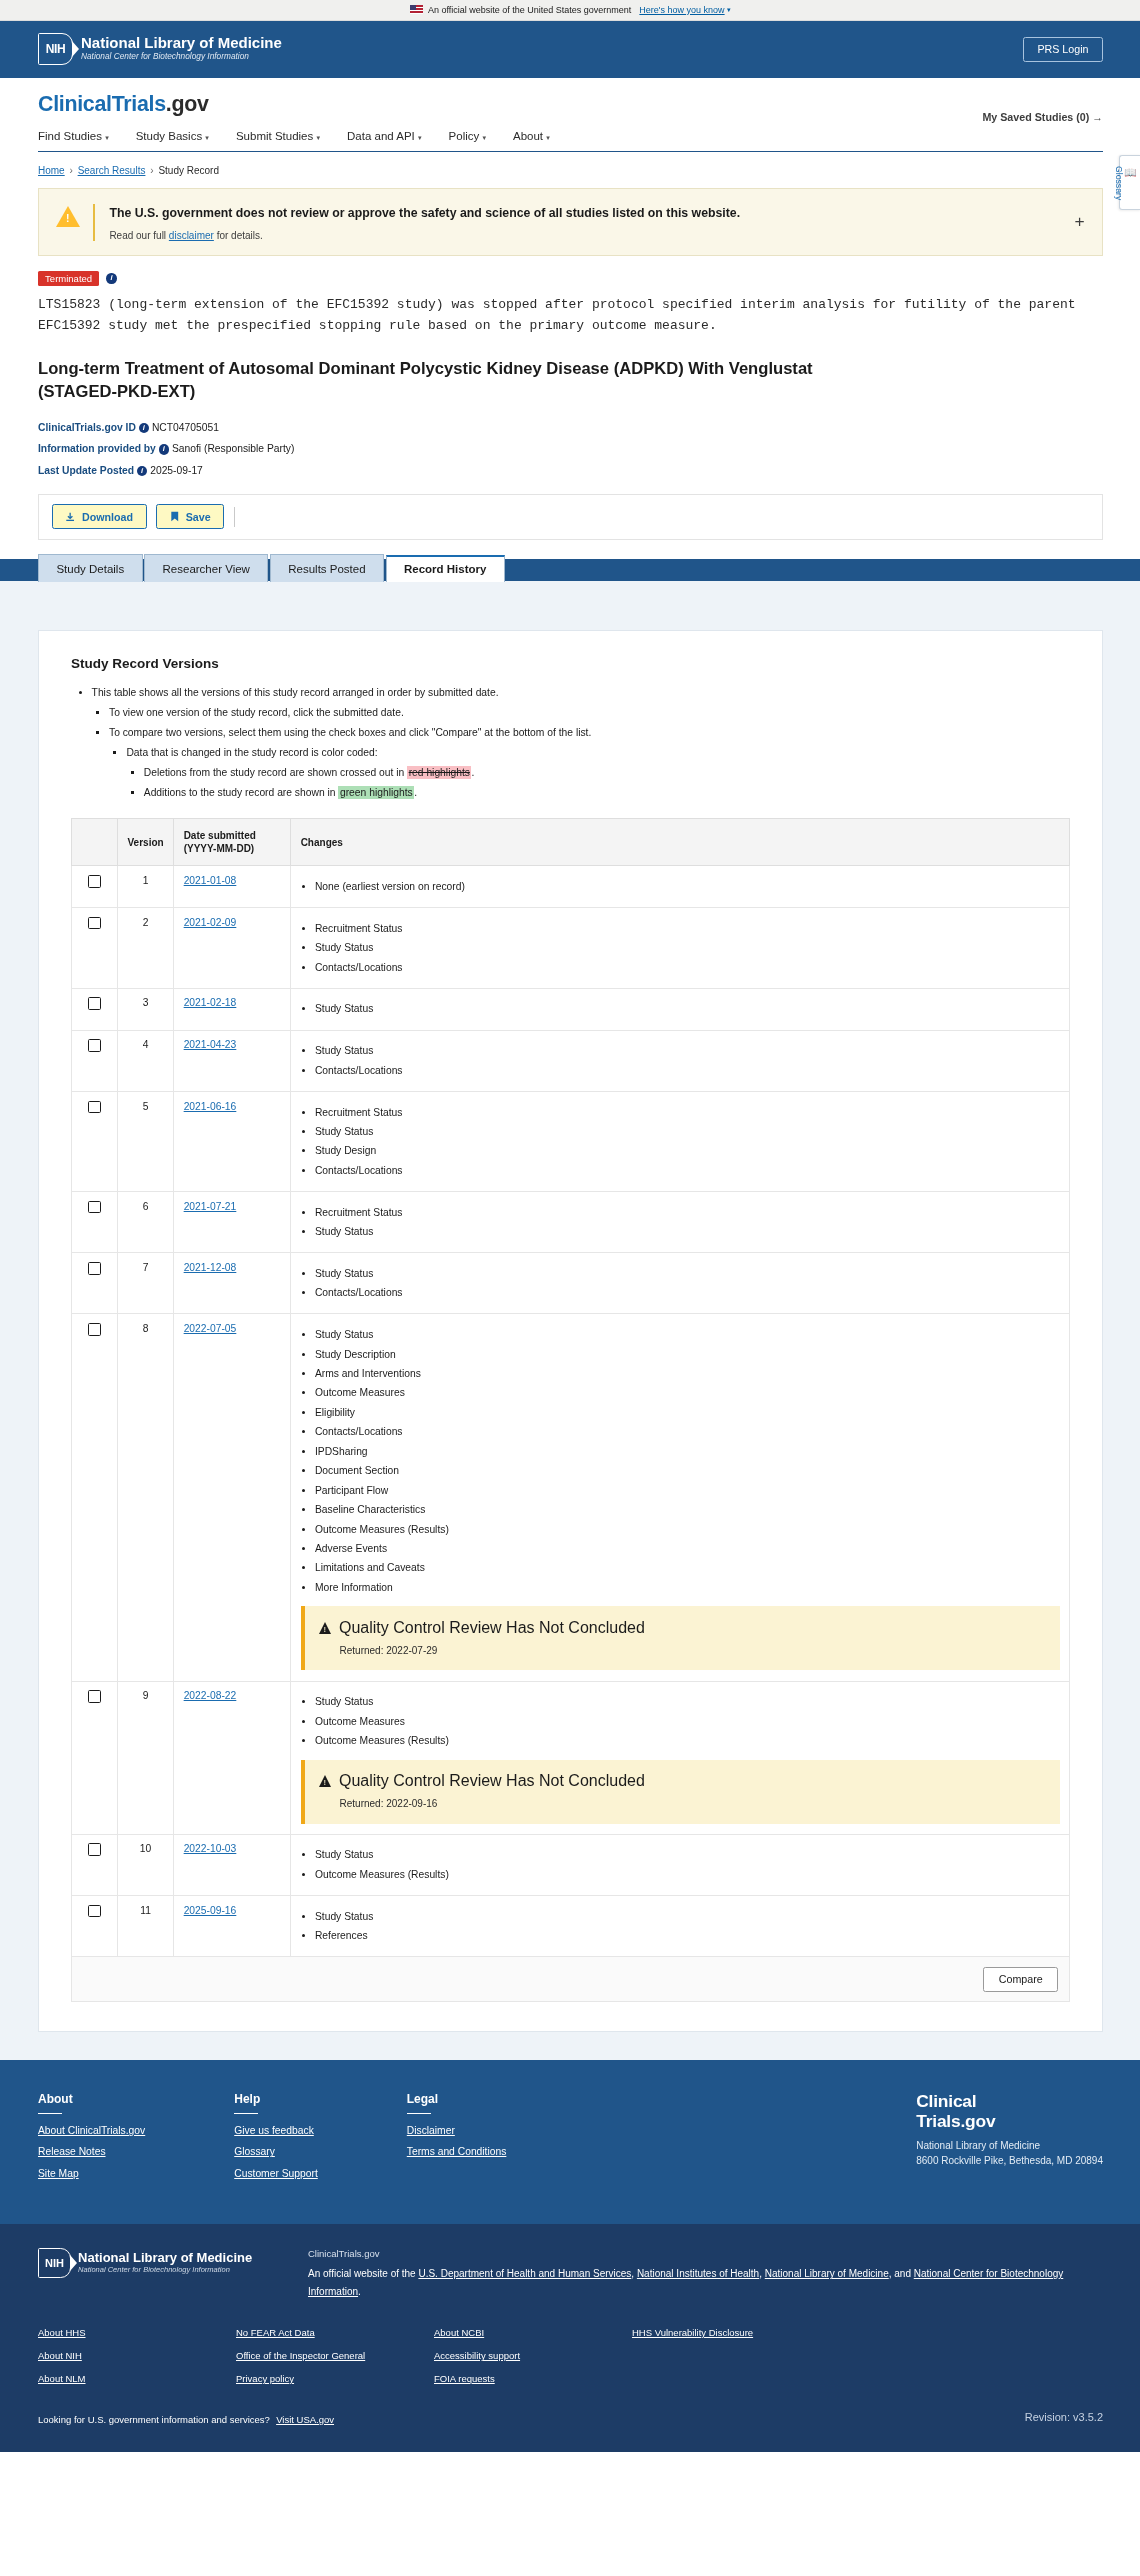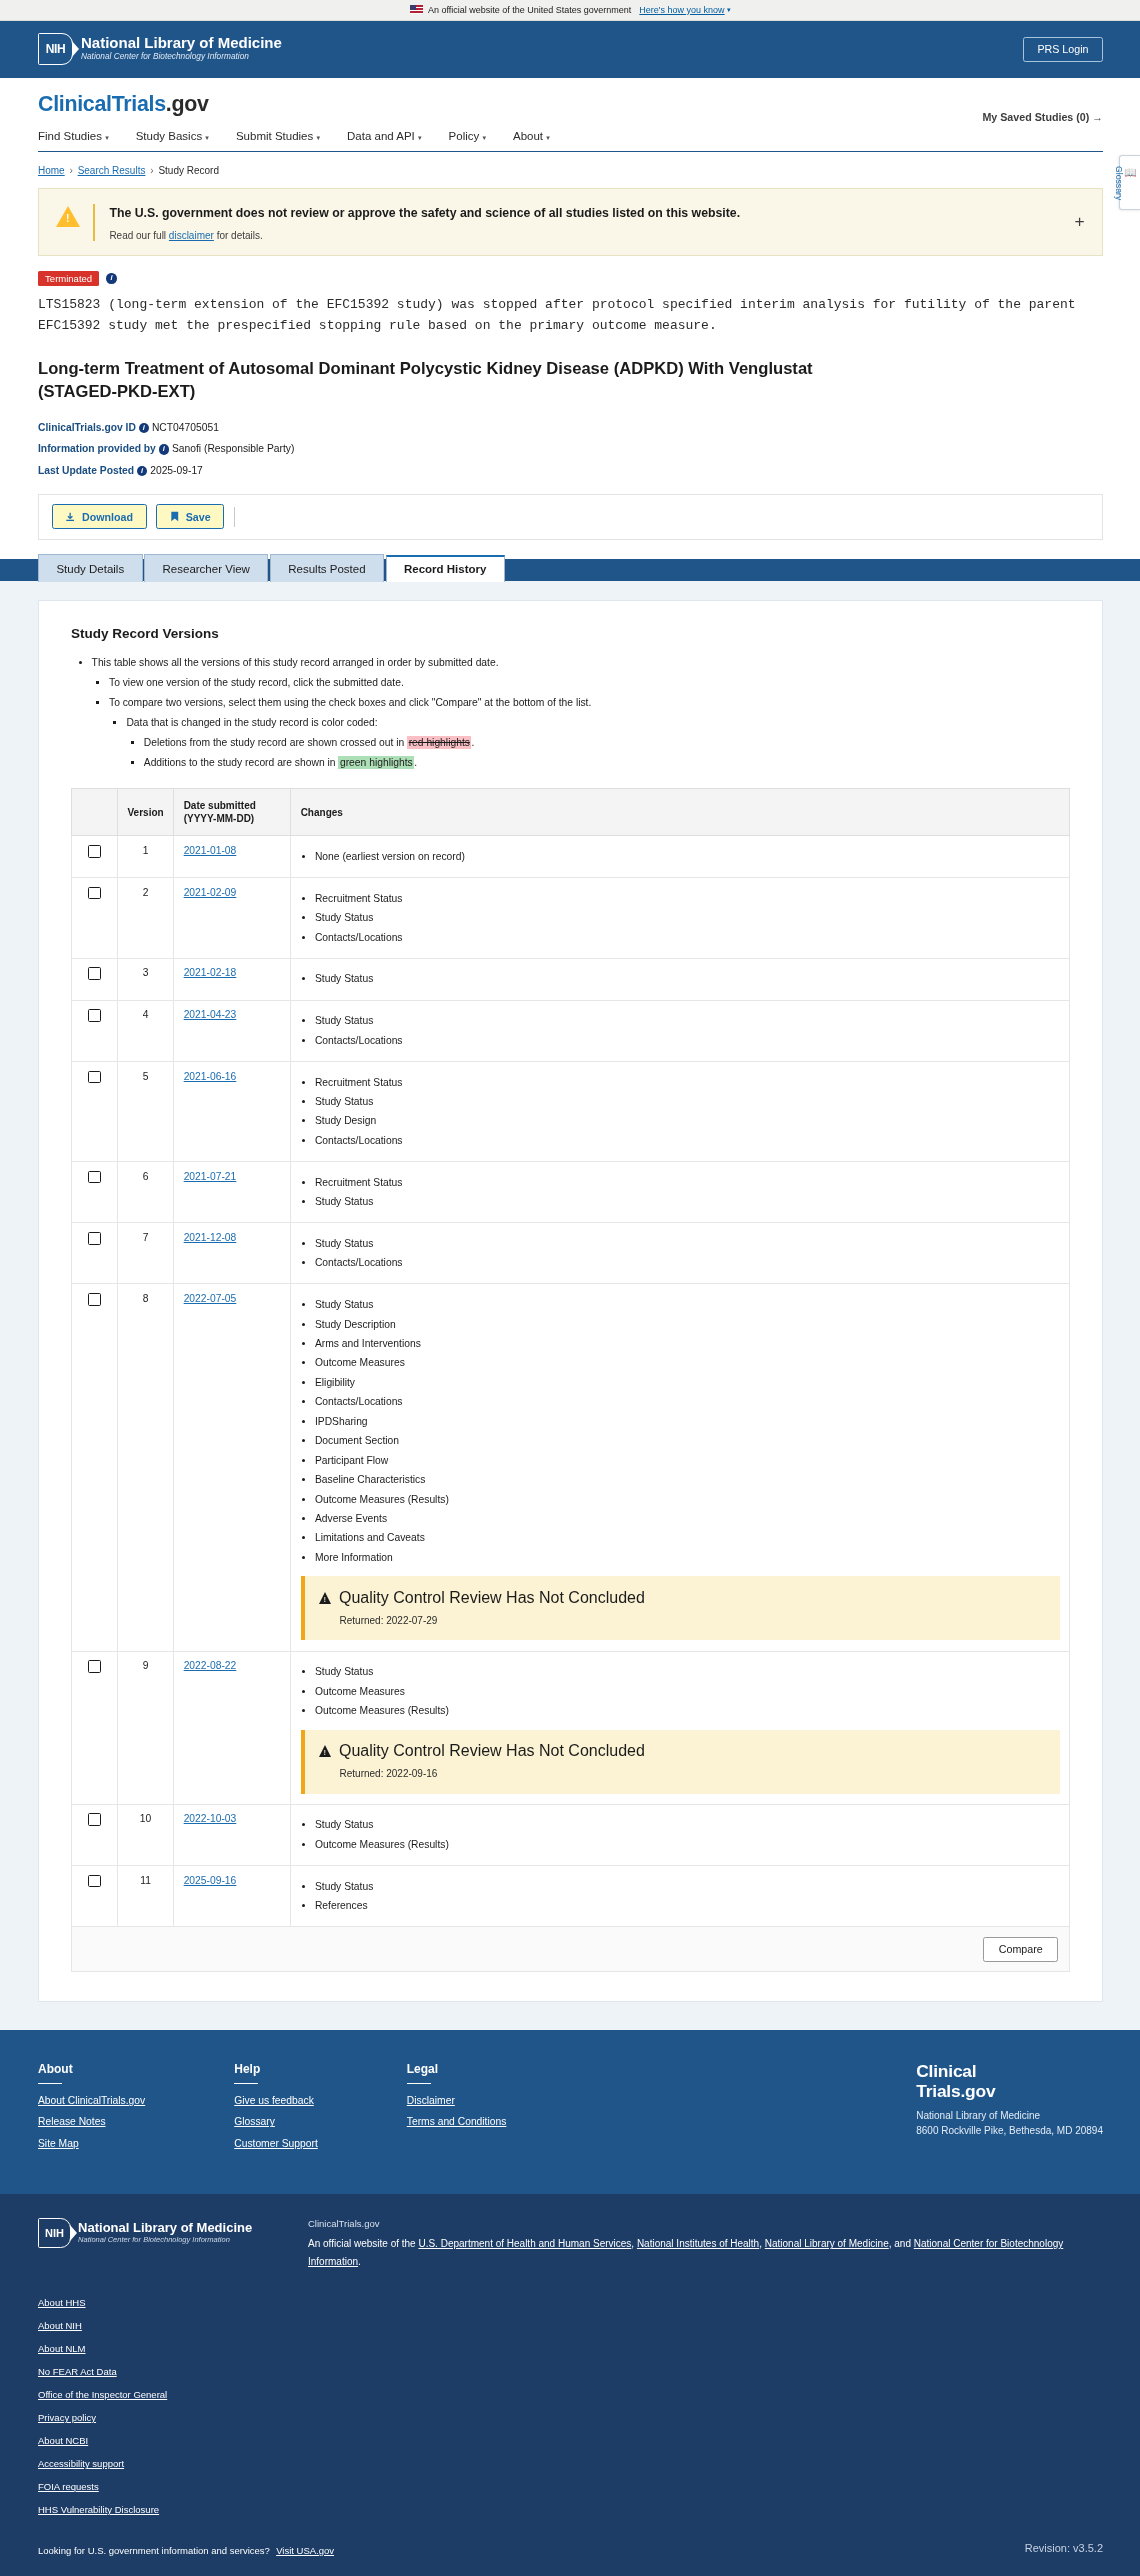--- a/index.html
+++ b/index.html
@@ -225,20 +225,21 @@
     border-top:2.4px solid #1a6cb0;
     padding-top:5.5px;
   }
 
   
   .panel-bg { background:#eef3f8; padding:19px 38px 28.5px 38px; }
   .panel {
     background:#ffffff;
     border:0.8px solid #dfe6ed;
     padding:25px 32px 28.5px 32px;
+    margin-top:30px;
   }
   .panel h2 { font-size:13.5px; font-weight:bold; margin:0 0 14.3px 0; color:#1b1b1b; }
 
   .notes { font-size:10.3px; color:#1b1b1b; }
   .notes ul { margin:0; padding-left:17.4px; }
   .notes > ul { padding-left:20.6px; }
   .notes li { margin:4px 0; line-height:1.55; list-style-type:disc; }
   .notes ul ul li { list-style-type:square; }
   .hl-red { background:#f9bfc4; text-decoration:line-through; padding:0.8px 1.6px; }
   .hl-green { background:#addfb6; padding:0.8px 1.6px; }
@@ -338,21 +339,21 @@
     border-top:8.7px solid transparent;
     border-bottom:8.7px solid transparent;
   }
   .fb-nih-main { font-size:13px; font-weight:bold; line-height:1.1; }
   .fb-nih-sub { font-size:7.5px; font-style:italic; color:#cfd9e6; line-height:1.4; }
   .fb-textblock { flex:1; }
   .fb-site { font-size:9.5px; color:#d7e0ec; margin-bottom:6.3px; }
   .fb-official { font-size:10px; line-height:1.75; color:#ffffff; max-width:784px; }
   .fb-official a { color:#ffffff; text-decoration:underline; }
 
-  .fb-links { display:flex; margin-top:27px;flex-direction:column; }
+  .fb-links { display:flex; margin-top:27px; }
   .fb-links .lcol { width:198px; }
   .fb-links .lcol.wide { width:auto; }
   .fb-links a { display:block; color:#ffffff; font-size:9.5px; text-decoration:underline; margin-bottom:12px; }
   .fb-usa { margin-top:17.4px; font-size:9.5px; color:#ffffff; }
   .fb-usa a { color:#ffffff; text-decoration:underline; margin-left:6.3px; }
   .fb-rev { position:absolute; right:38px; bottom:29px; font-size:11px; color:#c6d2e2; }
 </style>
 </head>
 <body>
 

